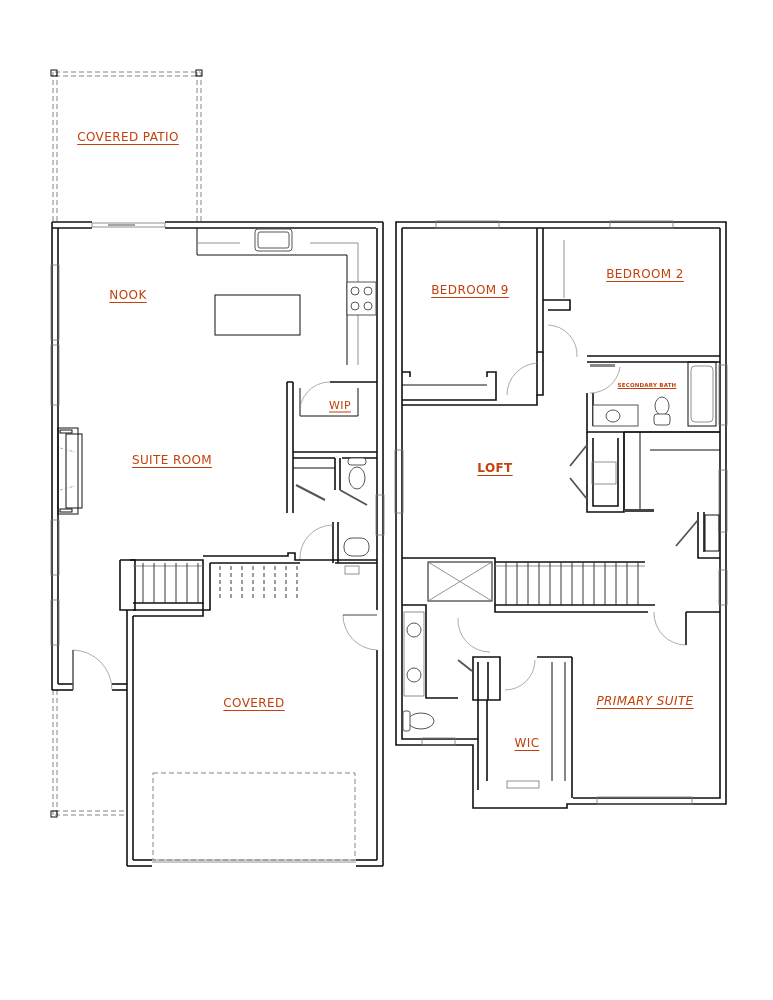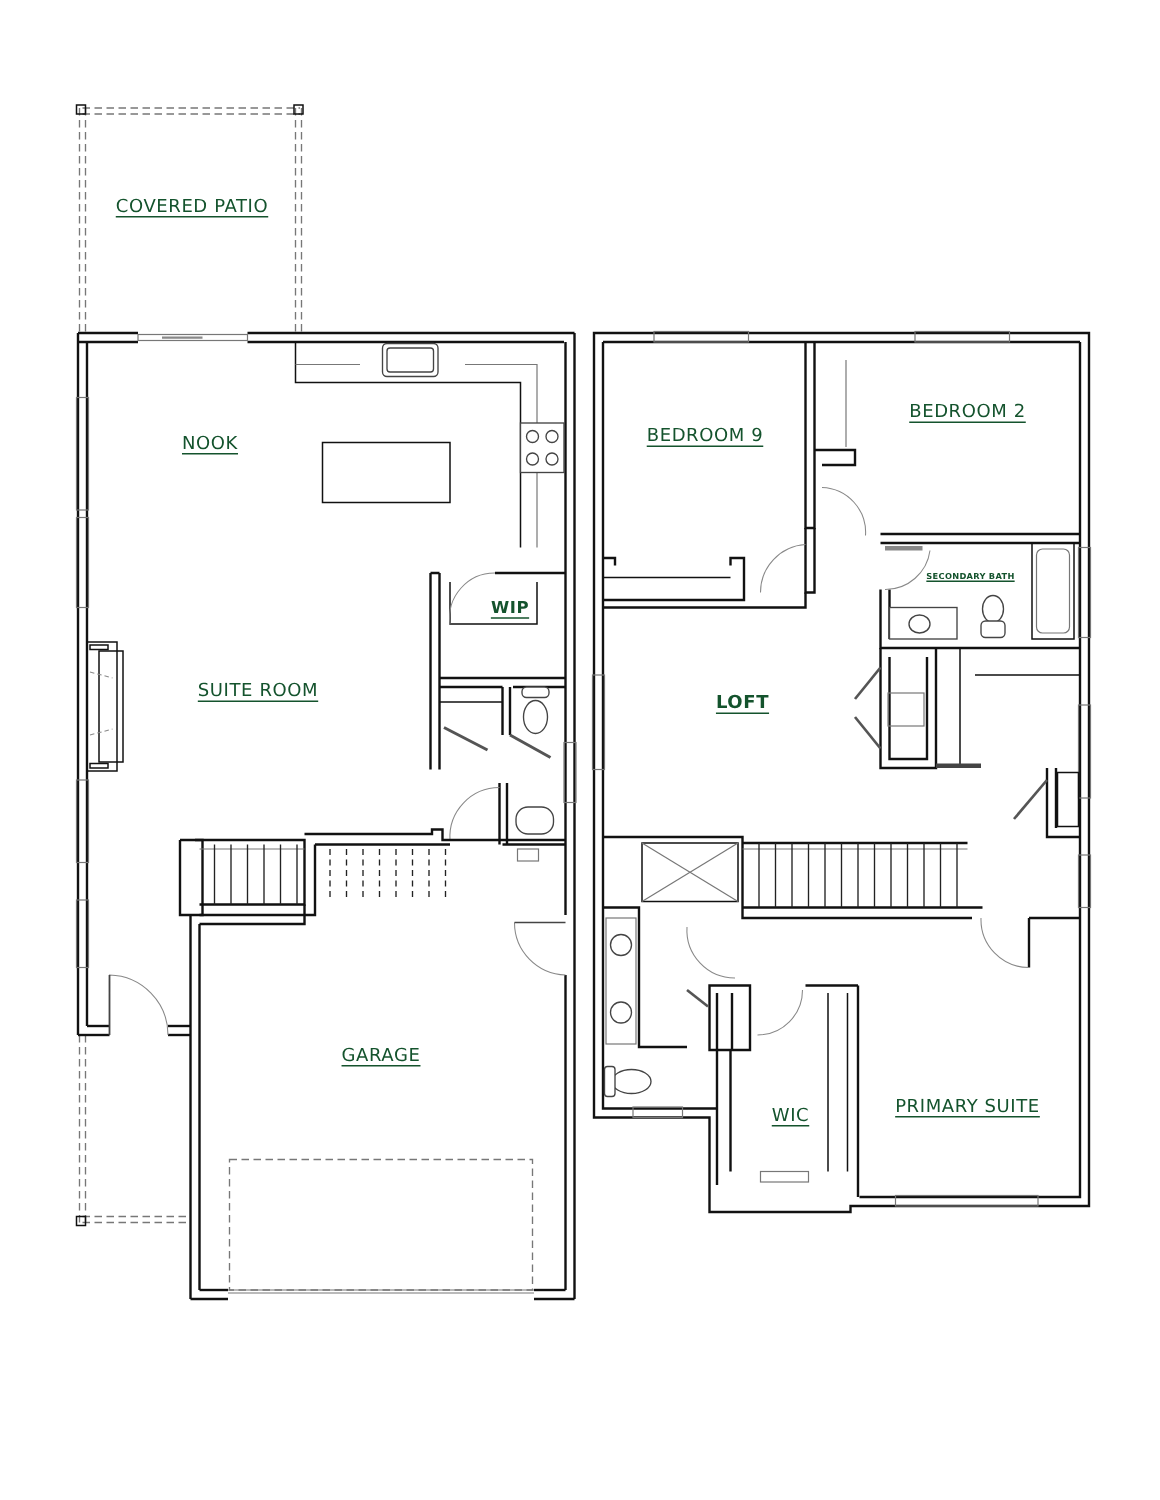--- a/index.html
+++ b/index.html
@@ -1,18 +1,18 @@
 <!DOCTYPE html>
 <html><head>
 <meta charset="utf-8">
 <style>
   html,body{margin:0;padding:0;background:#ffffff;}
   body{width:773px;height:1000px;position:relative;overflow:hidden;font-family:"Liberation Sans",sans-serif;}
   #plan{position:absolute;left:0;top:0;width:773px;height:1000px;}
-  .lbl{position:absolute;font-family:"DejaVu Sans",sans-serif;font-size:12px;letter-spacing:0.4px;color:#14532d;text-decoration:underline;text-underline-offset:3px;white-space:nowrap;transform:translate(-50%,-50%);font-weight:normal;}
+  .lbl{position:absolute;font-family:"DejaVu Sans",sans-serif;font-size:12px;letter-spacing:0.4px;color:#c2410c;text-decoration:underline;text-underline-offset:3px;white-space:nowrap;transform:translate(-50%,-50%);font-weight:normal;}
   .lbl.small{font-size:5.5px;letter-spacing:0.2px;text-underline-offset:1px;font-weight:bold;}
   .w{fill:none;stroke:#111;stroke-width:1.6;}
   .wt{fill:none;stroke:#111;stroke-width:1;}
   .gl{fill:none;stroke:#777;stroke-width:0.8;}
   .dash{fill:none;stroke:#777;stroke-width:0.9;stroke-dasharray:5,3;}
   .arc{fill:none;stroke:#888;stroke-width:0.7;}
   .fx{fill:#fff;stroke:#444;stroke-width:0.9;}
 </style>
 </head>
 <body>
@@ -252,23 +252,23 @@
       <line x1="472" y1="671" x2="458" y2="660" stroke="#555" stroke-width="1.8"></line>
       <path class="w" d="M478,700 V790 M487,700 V781 M572,657 V798"></path>
       <path class="w" d="M537,657 H572"></path>
       <path class="wt" d="M552,662 V781 M565,662 V781"></path>
       <path class="arc" d="M505,690 A30,30 0 0,0 535,660"></path>
     </g>
   </g>
 </svg>
 
 <div class="lbl" style="left:128px;top:137px;">COVERED PATIO</div>
-<div class="lbl" style="left:128px;top:295px;margin-left:12px;">NOOK</div>
-<div class="lbl" style="left:340px;top:405px;font-size:11px;font-weight:bold;">WIP</div>
+<div class="lbl" style="left:128px;top:295px;">NOOK</div>
+<div class="lbl" style="left:340px;top:405px;font-size:11px;">WIP</div>
 <div class="lbl" style="left:172px;top:460px;">SUITE ROOM</div>
-<div class="lbl" style="left:254px;top:703px;">GARAGE</div>
+<div class="lbl" style="left:254px;top:703px;">COVERED</div>
 
 <div class="lbl" style="left:470px;top:290px;">BEDROOM 9</div>
 <div class="lbl" style="left:645px;top:274px;">BEDROOM 2</div>
 <div class="lbl small" style="left:647px;top:385px;">SECONDARY BATH</div>
 <div class="lbl" style="left:495px;top:468px;font-weight:bold;">LOFT</div>
 <div class="lbl" style="left:527px;top:743px;">WIC</div>
-<div class="lbl" style="left:645px;top:737px;">PRIMARY SUITE</div>
+<div class="lbl" style="left:645px;top:701px;font-style:italic;">PRIMARY SUITE</div>
 
 </body></html>

